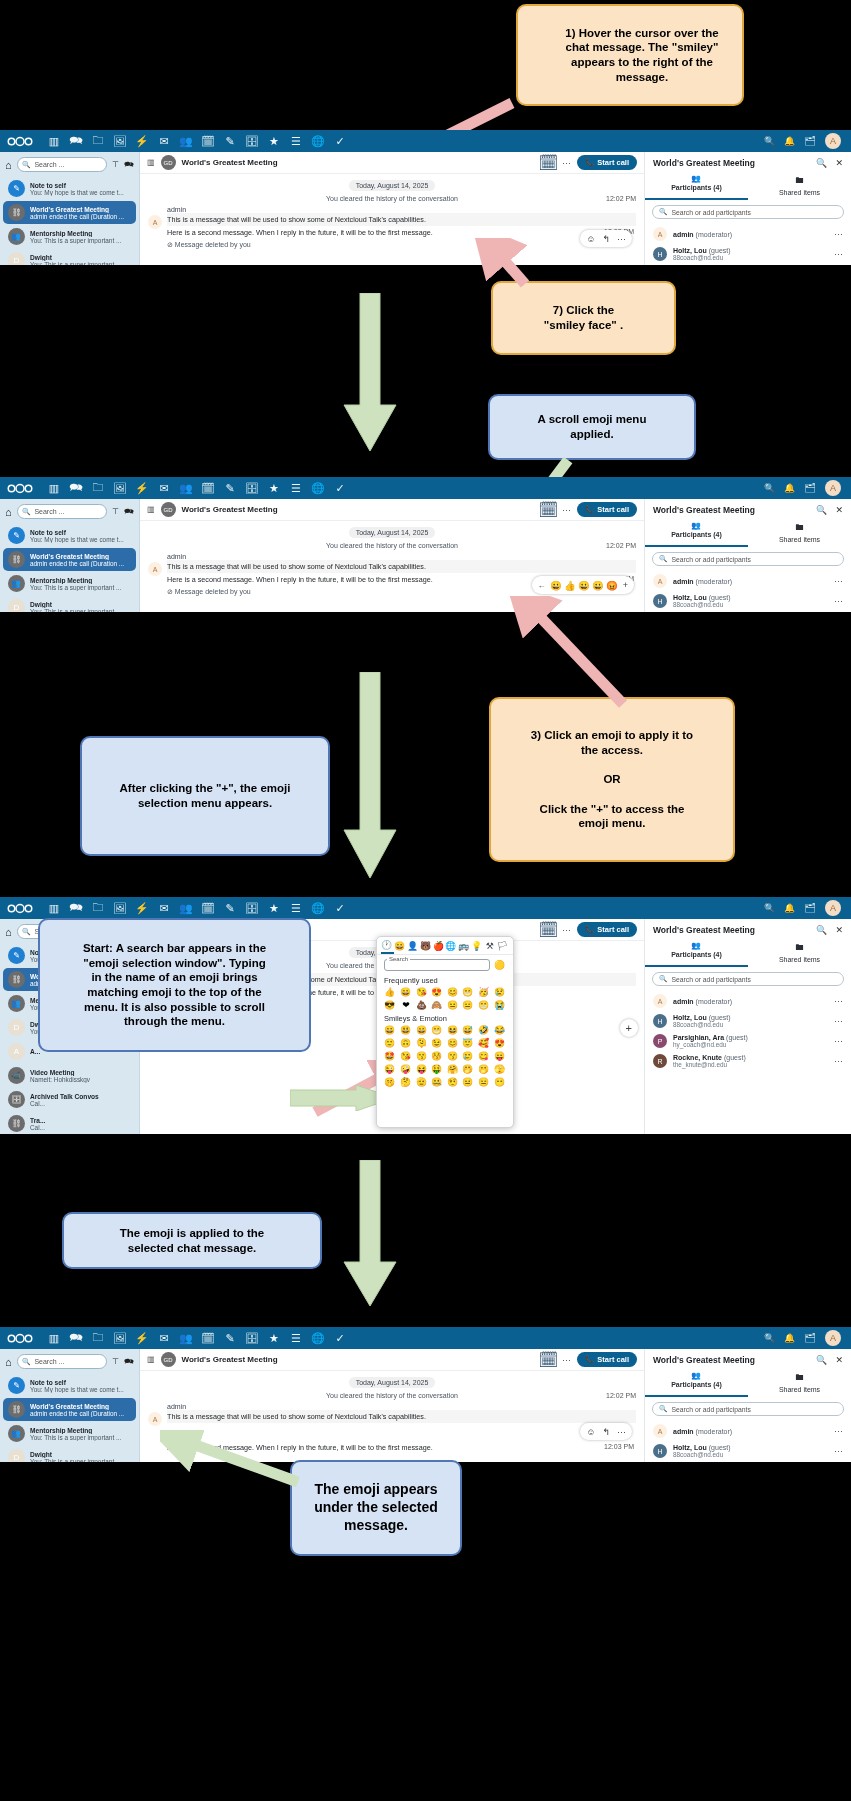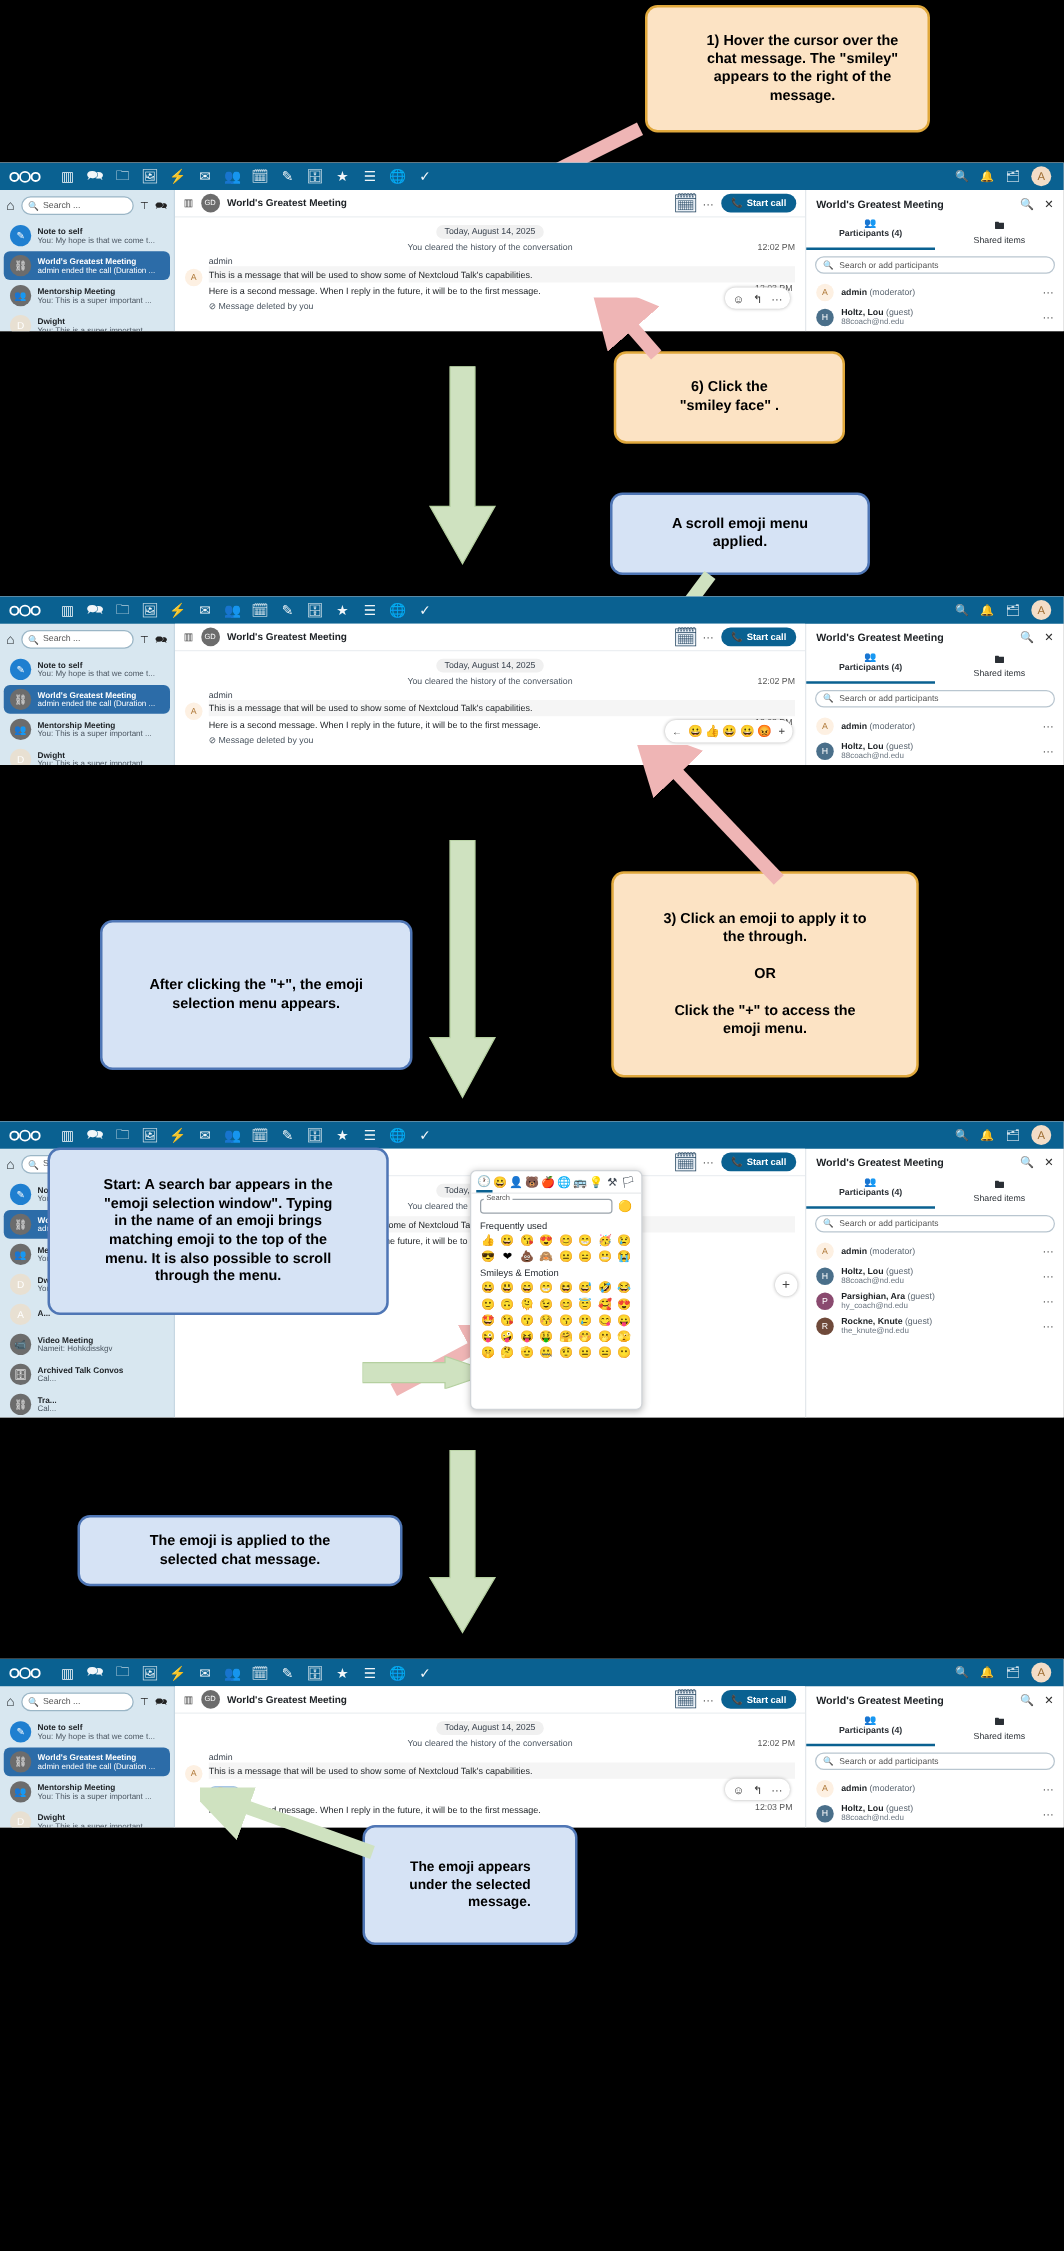--- a/index.html
+++ b/index.html
@@ -335,21 +335,21 @@
               </div>
               <div class="p-dots">···</div>
             </div>
           </div>
       </div>
     </div>
   </div>
 
   <div class="callout peach" style="left:491px; top:281px; width:185px; height:74px; font-size:11.5px;">
     <div id="co-1">
-        <span>6) Click the</span>
+        <span>7) Click the</span>
         <span>"smiley face" .</span>
       </div>
   </div>
 
   <svg class="arrow" style="left:470px; top:238px; width:70px; height:52px;">
     <defs>
         <marker id="ah-pink2" markerWidth="5" markerHeight="5" refX="2.2" refY="2.5" orient="auto">
       <path d="M0,0 L5,2.5 L0,5 z" fill="#efb5b5"></path>
         </marker>
       </defs>
@@ -525,21 +525,21 @@
               <div class="p-dots">···</div>
             </div>
           </div>
       </div>
     </div>
   </div>
 
   <div class="callout peach" style="left:489px; top:697px; width:246px; height:165px; font-size:11.5px;">
     <div id="co-4">
         <span>3) Click an emoji to apply it to</span>
-        <span>the through.</span>
+        <span>the access.</span>
         <span>&nbsp;</span>
         <span>OR</span>
         <span>&nbsp;</span>
         <span>Click the "+" to access the</span>
         <span>emoji menu.</span>
       </div>
   </div>
 
   <svg class="arrow" style="left:505px; top:596px; width:130px; height:115px;">
     <defs>
@@ -1022,21 +1022,21 @@
                 <div class="p-name">Holtz, Lou <span class="p-role">(guest)</span></div>
                 <div class="p-mail">88coach@nd.edu</div>
               </div>
               <div class="p-dots">···</div>
             </div>
           </div>
       </div>
     </div>
   </div>
 
-  <div class="callout blue" style="left:290px; top:1460px; width:172px; height:96px; font-size:11px;text-align:right;">
+  <div class="callout blue" style="left:290px; top:1460px; width:172px; height:96px; font-size:14px;">
     <div id="co-8">
         <span>The emoji appears</span>
         <span>under the selected</span>
         <span>message.</span>
       </div>
   </div>
 
   <svg class="arrow" style="left:160px; top:1430px; width:145px; height:60px;">
     <defs>
         <marker id="ah-grn2" markerWidth="5" markerHeight="5" refX="2.2" refY="2.5" orient="auto">

